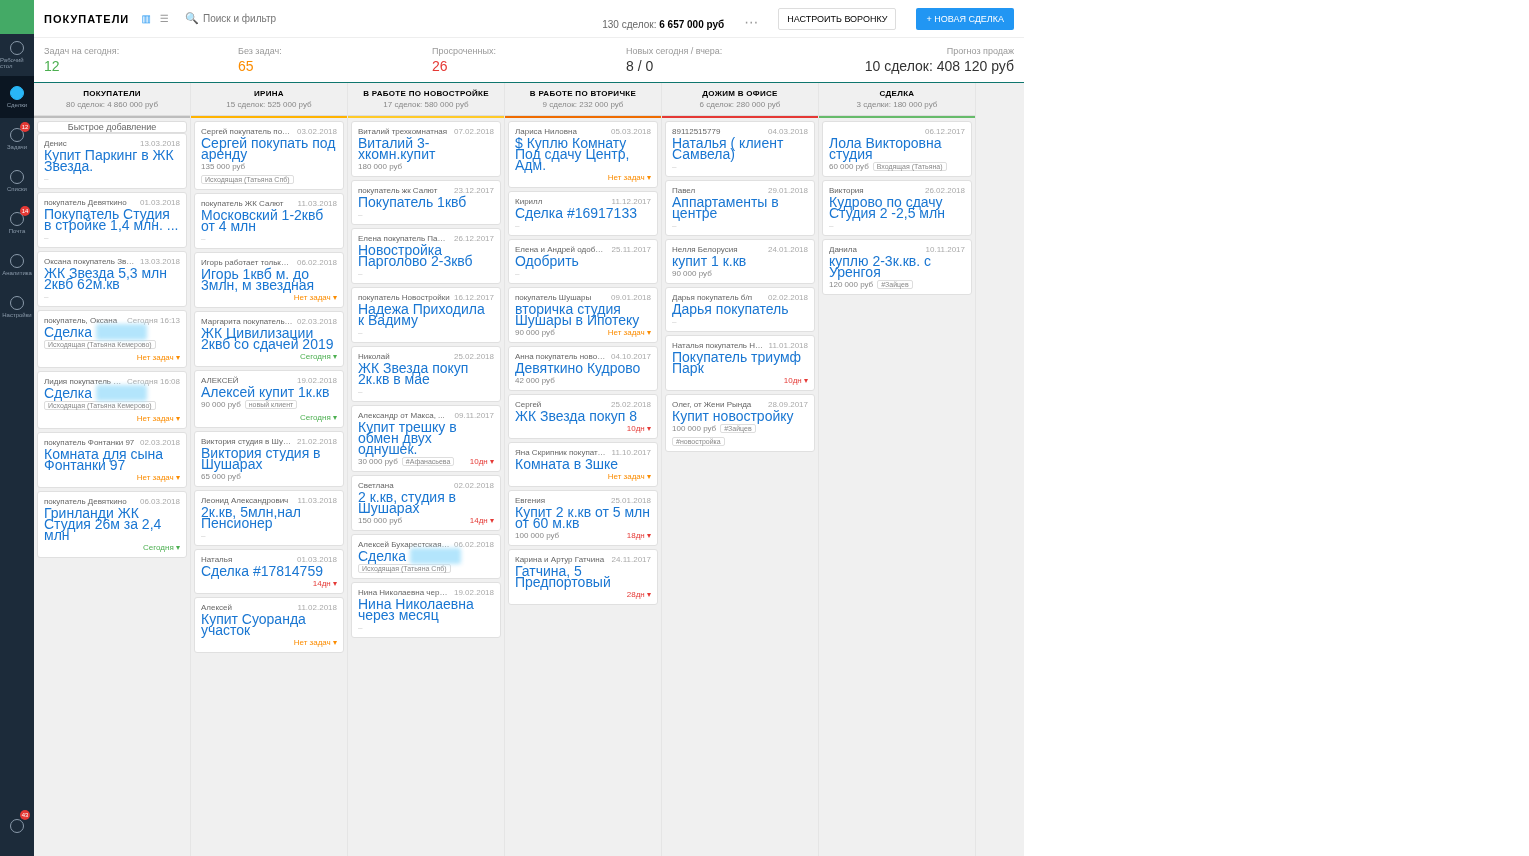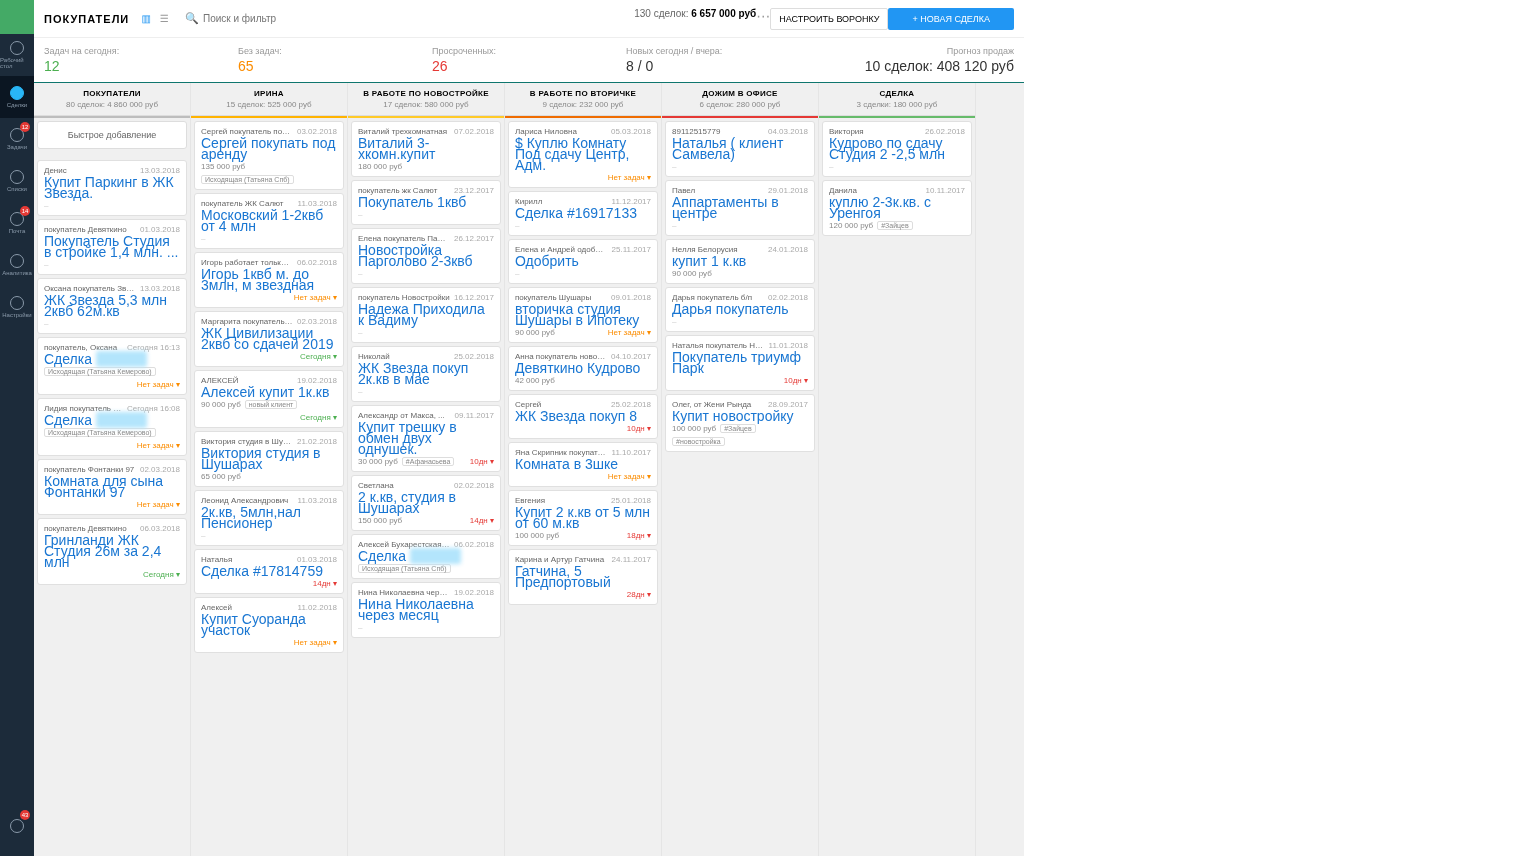--- a/index.html
+++ b/index.html
@@ -13,39 +13,39 @@
 .sb-item.active .sb-icon{background:#29b6f6;border-color:#29b6f6}
 .sb-badge{position:absolute;top:4px;right:4px;width:10px;height:10px;background:#e53935;border-radius:50%;font-size:6px;color:#fff;display:flex;align-items:center;justify-content:center}
 .main{flex:1;display:flex;flex-direction:column;background:#f5f5f5;max-width:990px}
 .topbar{background:#fff;height:38px;display:flex;align-items:center;padding:0 10px;border-bottom:1px solid #eee;font-size:11px}
 .tb-title{font-weight:bold;letter-spacing:1px;font-size:11px}
 .tb-view{margin-left:10px;display:flex;gap:4px}
 .tb-view span{width:14px;height:14px;display:flex;align-items:center;justify-content:center;font-size:10px;color:#999}
 .tb-view span.active{color:#2196f3}
 .tb-search{margin-left:14px;color:#999;display:flex;align-items:center;gap:4px}
 .tb-search input{border:none;outline:none;font-size:10px;width:120px}
-.tb-right{margin-left:auto;display:flex;align-items:flex-start;gap:0}
+.tb-right{margin-left:auto;display:flex;align-items:flex-end;gap:20px}
 .tb-stats{font-size:10px;color:#666}
 .tb-stats b{color:#000}
 .tb-more{font-size:14px;color:#999;cursor:pointer}
 .btn-outline{border:1px solid #ddd;background:#fff;font-size:9px;padding:5px 8px;cursor:pointer;border-radius:2px}
-.btn-primary{background:#2196f3;color:#fff;border:none;font-size:9px;padding:6px 24px;cursor:pointer;border-radius:2px}
+.btn-primary{background:#2196f3;color:#fff;border:none;font-size:9px;padding:6px 10px;cursor:pointer;border-radius:2px}
 .statsbar{background:#fff;display:flex;padding:8px 10px;border-bottom:1px solid #0f766e}
 .stat{flex:1;font-size:9px}
 .stat-label{color:#999}
 .stat-value{font-size:14px;margin-top:2px}
 .stat:last-child{text-align:right}
 .board{display:flex;flex:1;overflow-x:auto;padding:0;background:#f0f0f0}
 .col{min-width:157px;max-width:157px;border-right:1px solid #e5e5e5;display:flex;flex-direction:column}
 .col-header{text-align:center;padding:6px 4px;background:#f0f0f0;border-bottom:1px solid #ddd}
 .col-title{font-size:8px;font-weight:bold;letter-spacing:0.3px}
 .col-sub{font-size:8px;color:#888;margin-top:2px}
 .col-stripe{height:2px;width:100%}
 .col-body{flex:1;padding:3px;overflow-y:auto}
-.quick-add{background:#fff;border:1px solid #ddd;border-radius:3px;padding:8px;text-align:center;font-size:9px;color:#666;margin-bottom:11px}
+.quick-add{background:#fff;border:1px solid #ddd;border-radius:3px;padding:0;text-align:center;font-size:9px;color:#666;margin-bottom:0}
 .card{background:#fff;border:1px solid #e0e0e0;border-radius:3px;padding:5px 6px;margin-bottom:3px;font-size:8px;position:relative}
 .card .chead{display:flex;justify-content:space-between;align-items:flex-start;gap:4px}
 .card .cname{color:#666;font-size:8px;flex:1;overflow:hidden;white-space:nowrap;text-overflow:ellipsis}
 .card .cdate{color:#aaa;font-size:8px;white-space:nowrap}
 .card .ctitle{color:#1976d2;font-size:14px;margin:2px 0;line-height:11px}
 .card .cfoot{display:flex;gap:4px;flex-wrap:wrap;margin-top:2px}
 .card .cprice{color:#888;font-size:8px}
 .card .ctag{border:1px solid #ddd;border-radius:2px;padding:0 3px;font-size:7px;color:#888}
 .card .cbadge{margin-left:auto;font-size:8px}
 .badge-red{color:#e53935}
@@ -600,20 +600,31 @@
         </div>
         <div class="col">
           <div class="col-header">
             <div class="col-title">СДЕЛКА</div>
             <div class="col-sub">3 сделки: 180 000 руб</div>
           </div>
           <div class="col-stripe" style="background:#66bb6a"></div>
           <div class="col-body">
             <div class="card">
               <div class="chead">
+                <span class="cname"> </span>
+                <span class="cdate">06.12.2017</span>
+              </div>
+              <div class="ctitle">Лола Викторовна студия</div>
+              <div class="cfoot">
+                <span class="cprice">60 000 руб</span>
+                <span class="ctag">Входящая (Татьяна)</span>
+              </div>
+            </div>
+            <div class="card">
+              <div class="chead">
                 <span class="cname">Виктория</span>
                 <span class="cdate">26.02.2018</span>
               </div>
               <div class="ctitle">Кудрово по сдачу Студия 2 -2,5 млн</div>
               <div class="cfoot">
                 <span style="color:#ccc">–</span>
               </div>
             </div>
             <div class="card">
               <div class="chead">

